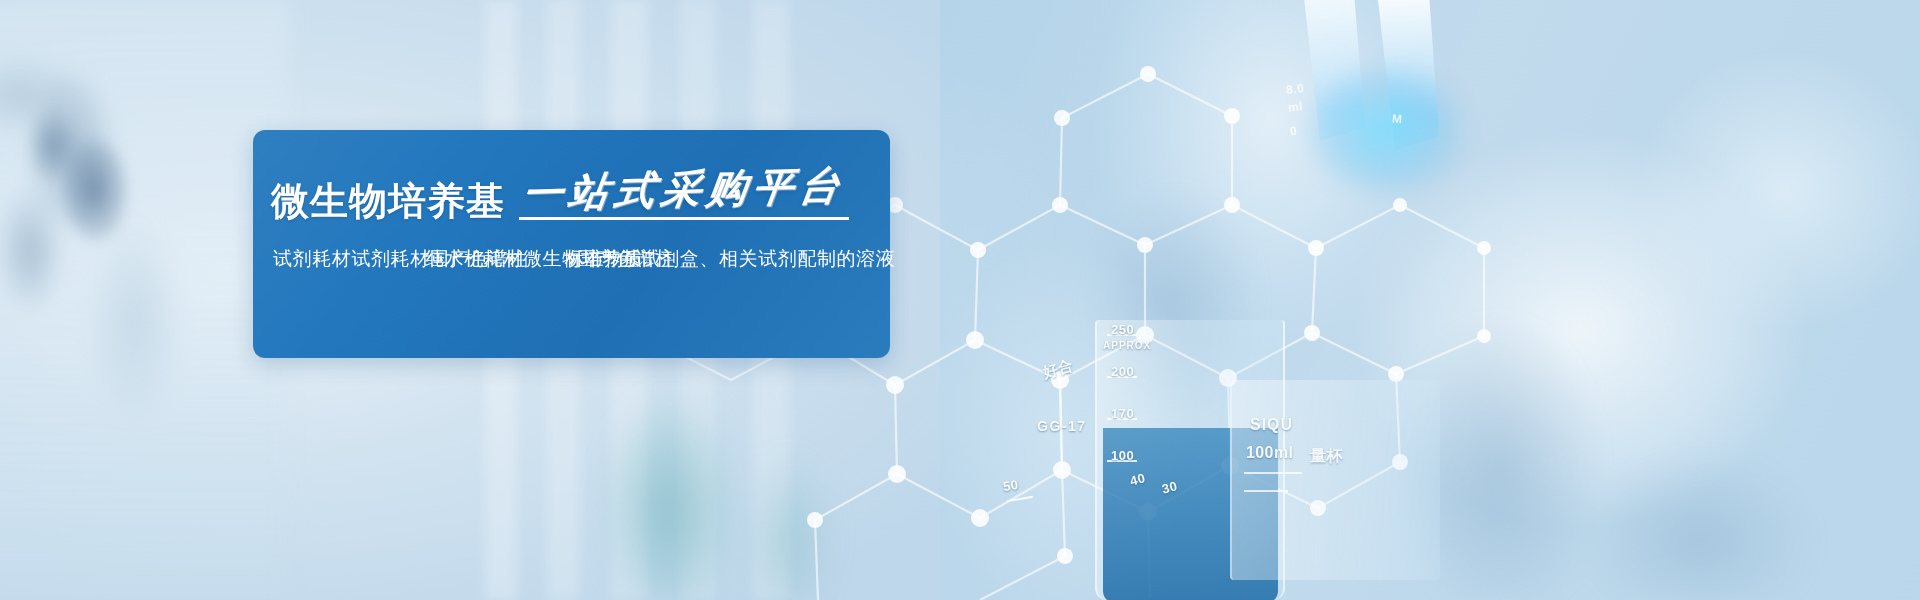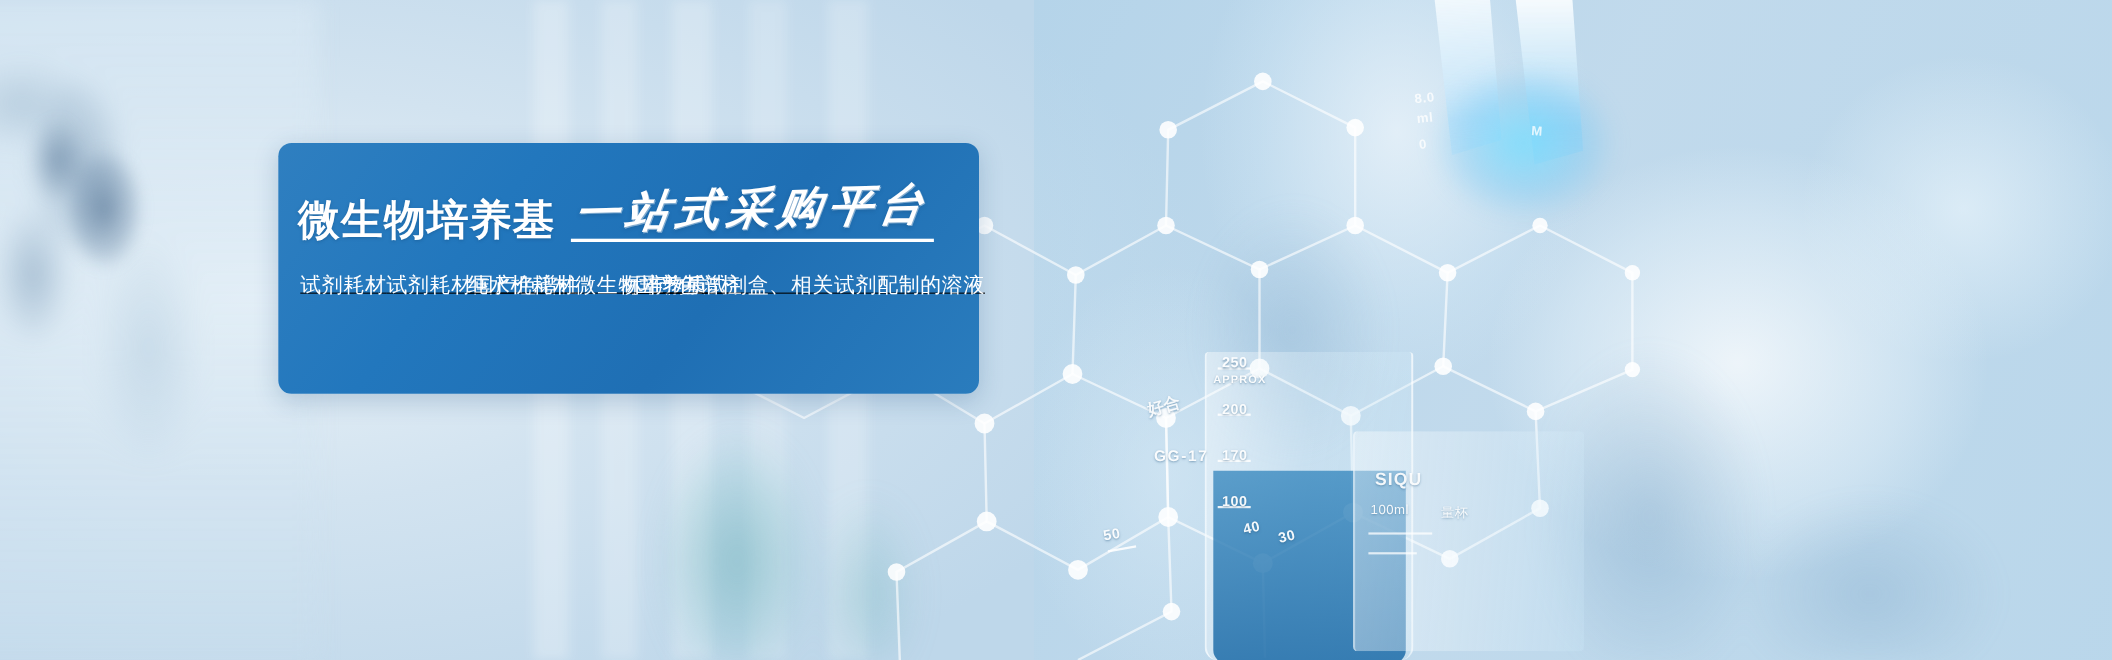--- a/index.html
+++ b/index.html
@@ -140,31 +140,31 @@
   .beaker-lbl.sm { font-size:10px; font-weight:700; letter-spacing:1px; }
   .beaker-lbl.gg { font-size:14px; font-weight:700; letter-spacing:1.5px; }
   .beaker-cn {
     position:absolute; color:rgba(255,255,255,.9);
     font-size:15px; font-weight:600;
     transform:rotate(-16deg);
     text-shadow:0 1px 2px rgba(40,90,130,.45);
   }
   
   .cyl2 {
-    position:absolute; left:1230px; top:392px; width:210px; height:200px;
+    position:absolute; left:1230px; top:380px; width:210px; height:200px;
     background:linear-gradient(95deg, rgba(255,255,255,.40), rgba(205,232,248,.28));
     border-left:2px solid rgba(255,255,255,.55);
     border-radius:4px;
   }
   .cyl2-lbl {
     position:absolute; color:rgba(255,255,255,.92);
     font-size:16px; font-weight:700; letter-spacing:1px;
     text-shadow:0 1px 2px rgba(40,90,130,.45);
   }
-  .cyl2-lbl.sm2 { font-size:12px; font-weight:400; letter-spacing:.4px; }
+  .cyl2-lbl.sm2 { font-size:16px; font-weight:700; letter-spacing:.4px; }
   .cyl-scale {
     position:absolute; height:1.5px; background:rgba(255,255,255,.75);
   }
 
   
   .tubelab {
     position:absolute; color:rgba(255,255,255,.78);
     font-size:12px; font-weight:600; letter-spacing:.5px;
   }
 
@@ -213,21 +213,21 @@
   }
 
   .cat-grid {
     margin-top:26px;
     padding-left:2px;
     display:grid;
     grid-template-columns:152px 152px 1fr;
     row-gap:14px;
   }
 
-  .cat-row { display:flex;text-decoration:underline; }
+  .cat-row { display:flex; }
   .cat-cell { width:152px; color:#fff; font-size:19px; letter-spacing:.6px; white-space:nowrap; }
   .cat-cell.c3 { width:auto; }
   .cat-cell.c4 { margin-left:37px; }
 </style>
 </head>
 <body>
 
 <div id="banner">
 
   <div class="bg-base"></div>
@@ -296,21 +296,21 @@
   <div class="tubelab" style="left:1288px; top:100px; transform:rotate(-6deg);">ml</div>
   <div class="tubelab" style="left:1290px; top:124px; transform:rotate(-6deg);">0</div>
   <div class="tubelab" style="left:1392px; top:112px; transform:rotate(4deg);">M</div>
 
   <div class="beaker-wrap">
     <div class="beaker-body"></div>
     <div class="beaker-fill"></div>
 
     <div class="beaker-cn" style="left:-42px; top:60px;">好合</div>
 
-    <div class="beaker-lbl gg" style="left:-48px; top:106px;margin-left:12px;">GG-17</div>
+    <div class="beaker-lbl gg" style="left:-48px; top:118px;">GG-17</div>
 
     <div class="beaker-tick" style="left:22px; top:34px; width:30px;"></div>
     <div class="beaker-lbl" style="left:26px; top:22px;">250</div>
     <div class="beaker-lbl sm" style="left:18px; top:40px;">APPROX</div>
 
     <div class="beaker-tick" style="left:22px; top:76px; width:30px;"></div>
     <div class="beaker-lbl" style="left:26px; top:64px;">200</div>
 
     <div class="beaker-tick" style="left:22px; top:118px; width:30px;"></div>
     <div class="beaker-lbl" style="left:26px; top:106px;">170</div>

